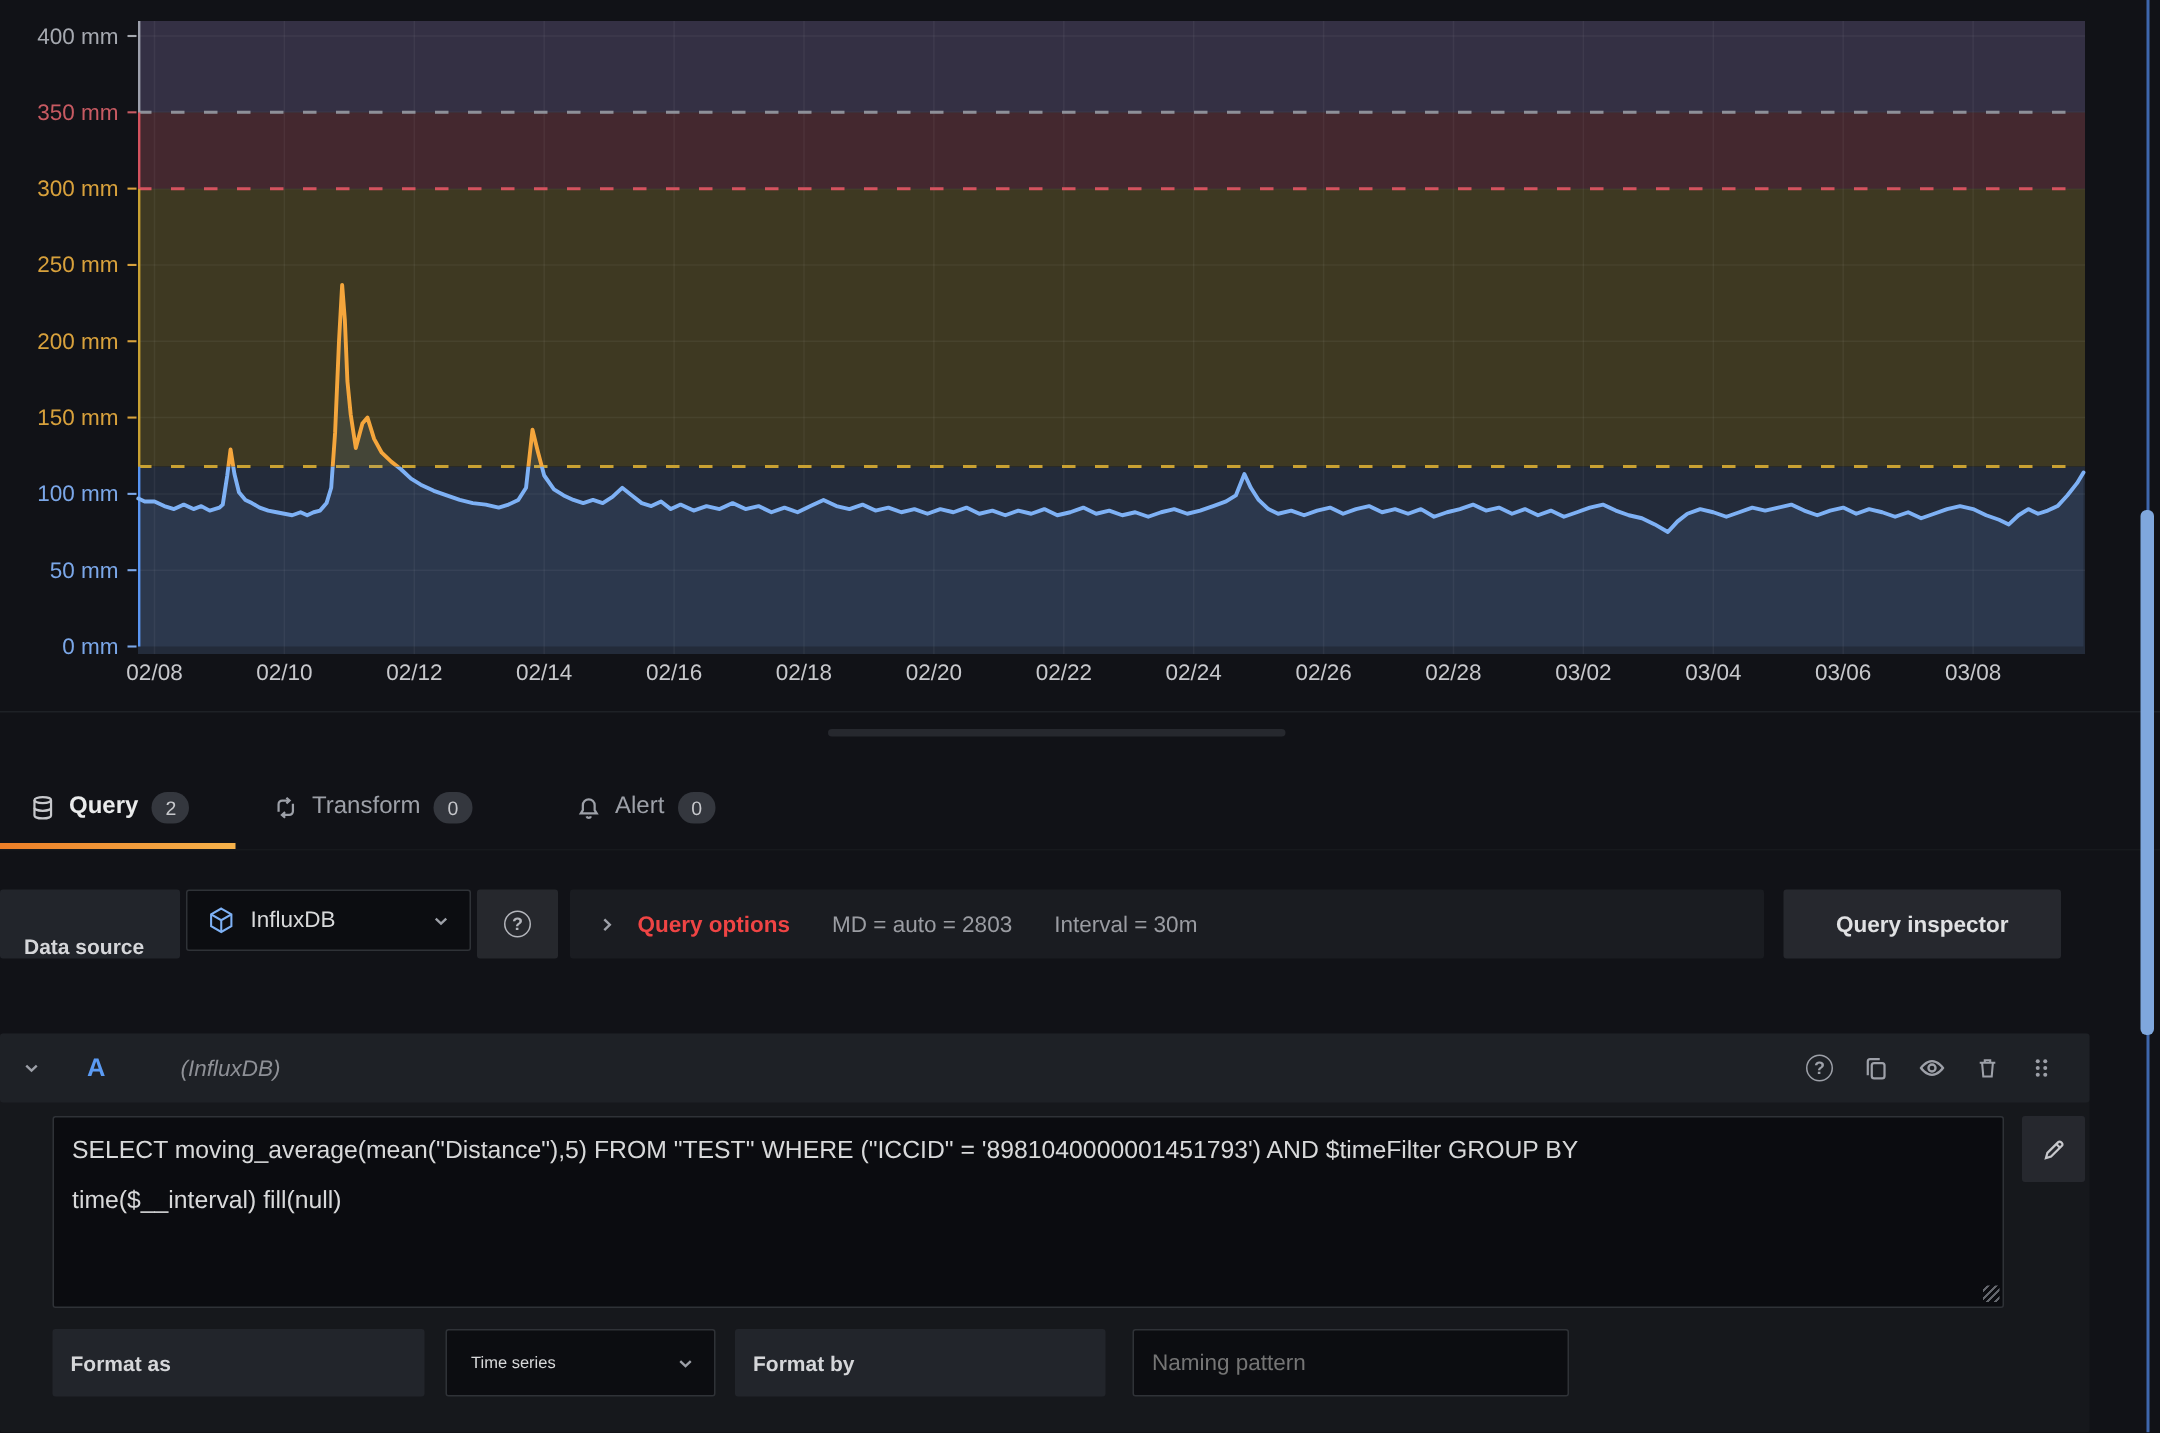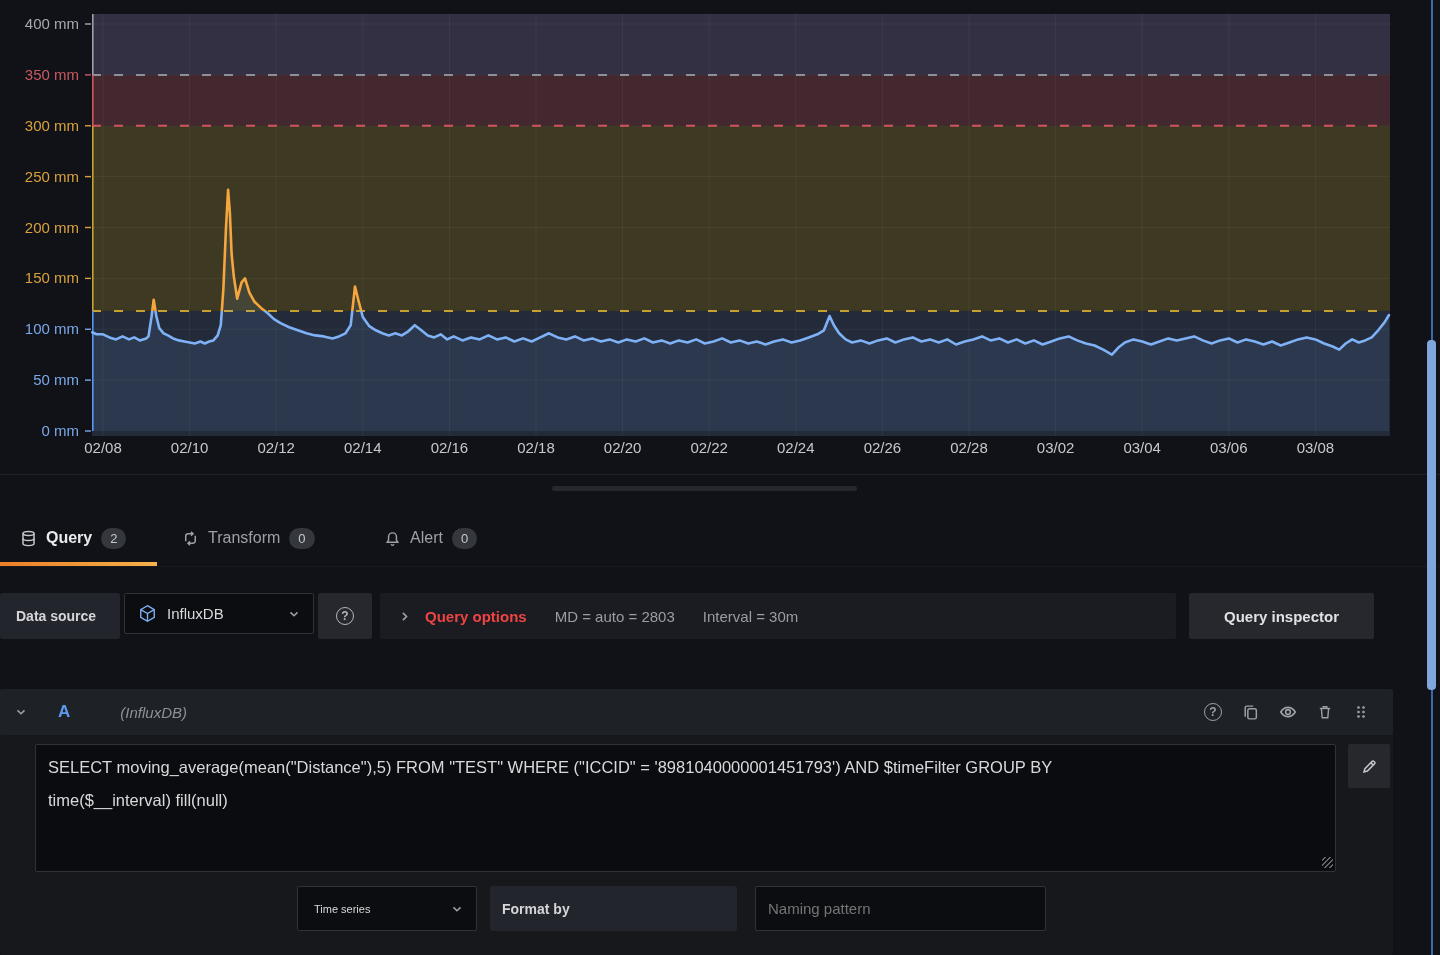--- a/index.html
+++ b/index.html
@@ -155,21 +155,21 @@
         <path d="M6.6 13.4a1.5 1.5 0 0 0 2.8 0"></path>
       </svg>
     </span>
     <span class="lbl">Alert</span>
     <span class="badge">0</span>
   </div>
 
   <div class="abs" style="left:0;top:562px;width:157px;height:4px;background:linear-gradient(90deg,#EC7E27,#F6B24B);"></div>
   <div class="abs" style="left:0;top:566px;width:1440px;height:1px;background:#17191D;"></div>
 
-  <div class="abs chip" style="left:0;top:593px;width:120px;height:46px;padding-left:16px;">
+  <div class="abs chip" style="left:0;top:593px;width:120px;height:46px;padding-left:16px;align-items:flex-end;">
     <span>Data source</span>
   </div>
 
   <div class="abs darkfield" style="left:124px;top:593px;width:190px;height:41px;padding:0 12px 0 13px;cursor:pointer;">
     <span class="icon">
       <svg width="19" height="19" viewBox="0 0 18 18" fill="none" stroke="#7EB1F5" stroke-width="1.3">
         <polygon points="9,1.6 15.4,5.3 15.4,12.7 9,16.4 2.6,12.7 2.6,5.3"></polygon>
         <path d="M2.6 5.3L9 9l6.4-3.7M9 9v7.4"></path>
       </svg>
     </span>
@@ -254,20 +254,23 @@
 
   <div class="abs btn" style="left:1348px;top:744px;width:42px;height:44px;color:#C7C8CC;">
     <span class="icon">
       <svg width="17" height="17" viewBox="0 0 16 16" fill="none" stroke="currentColor" stroke-width="1.4">
         <path d="M2.8 13.2l.9-3.2 6.8-6.8a1.2 1.2 0 0 1 1.7 0l.6.6a1.2 1.2 0 0 1 0 1.7L6 12.3l-3.2.9z"></path>
         <path d="M9.3 4.4l2.3 2.3"></path>
       </svg>
     </span>
   </div>
 
+  <div class="abs chip" style="left:35px;top:886px;width:248px;height:45px;padding-left:12px;">
+    <span>Format as</span>
+  </div>
 
   <div class="abs darkfield" style="left:297px;top:886px;width:180px;height:45px;padding:0 12px 0 16px;cursor:pointer;">
     <span style="font-size:11px;color:#D8D9DA;">Time series</span>
     <span class="icon" style="margin-left:auto;color:#9DA0A8;">
       <svg width="14" height="14" viewBox="0 0 16 16" fill="none" stroke="currentColor" stroke-width="1.8">
         <path d="M4 6.2l4 3.8 4-3.8"></path>
       </svg>
     </span>
   </div>
 

